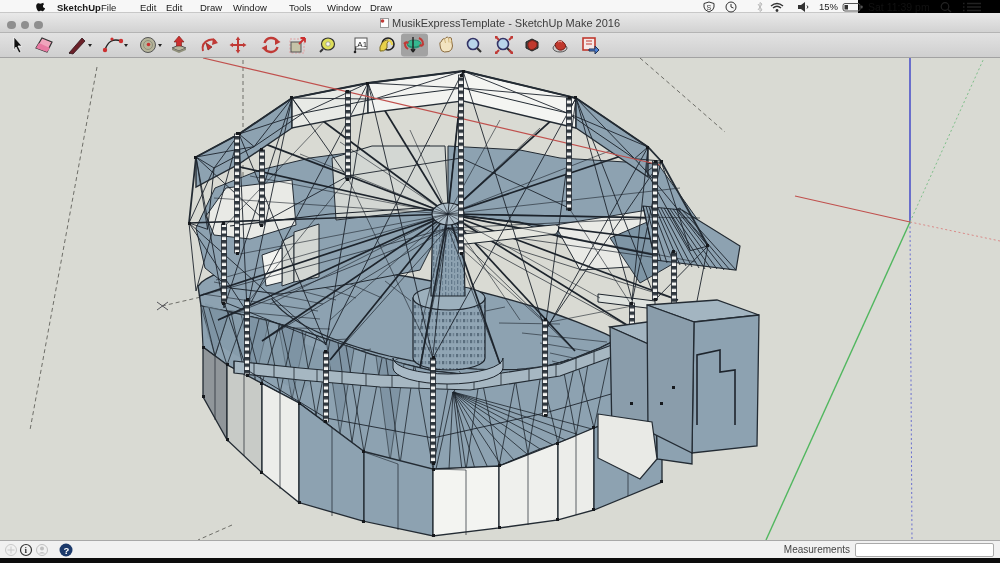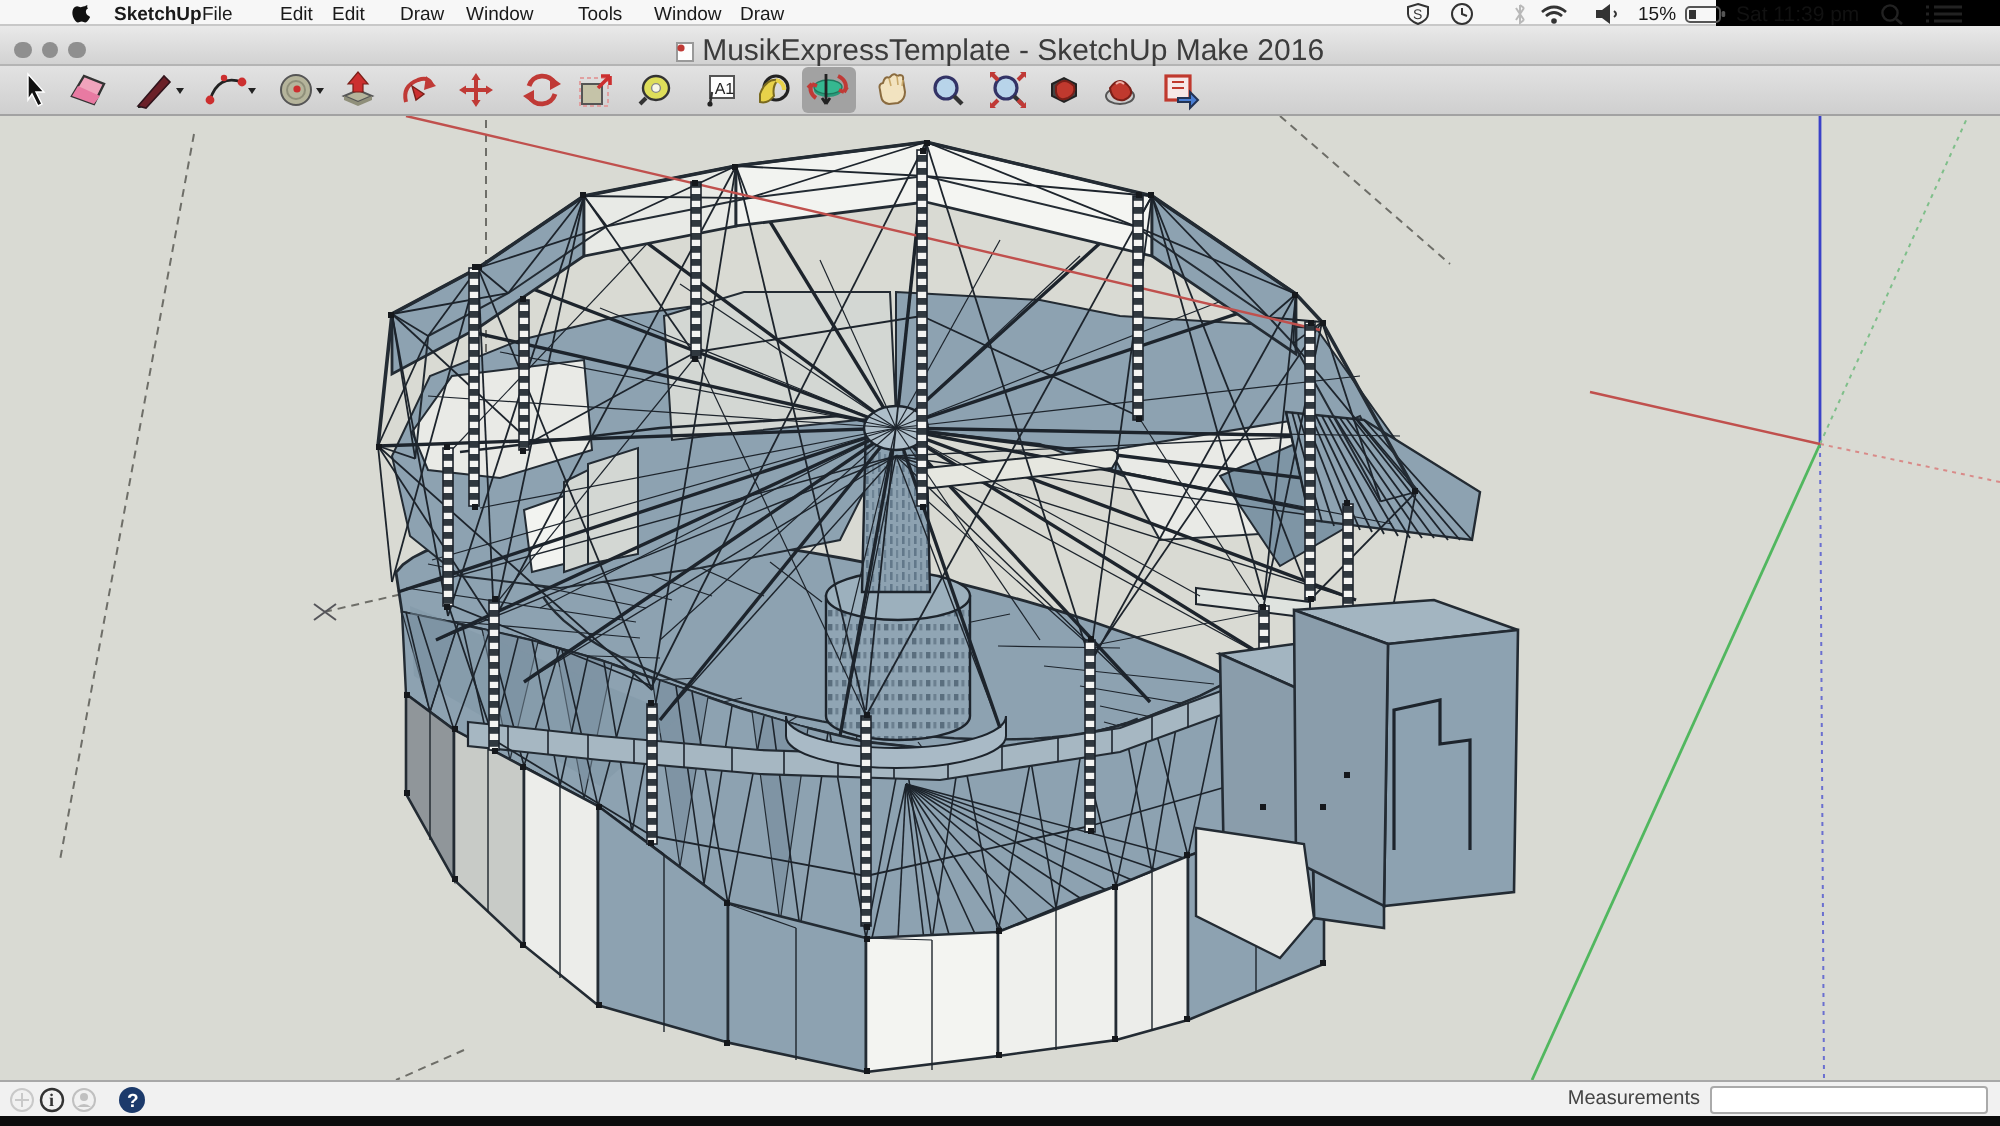--- a/index.html
+++ b/index.html
@@ -1,19 +1,19 @@
 <!DOCTYPE html>
 <html><head><meta charset="utf-8"><style>
 * { margin:0; padding:0; box-sizing:border-box; }
 body { width:1000px; height:563px; font-family:"Liberation Sans",sans-serif; overflow:hidden; background:#000; }
 .menubar { position:absolute; left:0; top:0; width:858px; height:13px; background:#f7f7f7; border-bottom:1px solid #c8c8c8; font-size:9.5px; color:#1a1a1a; }
 .menubar .item { position:absolute; top:1.5px; }
 .titlebar { position:absolute; left:0; top:13px; width:1000px; height:20px; background:linear-gradient(#e9e9e9,#d2d2d2); border-bottom:1px solid #b4b4b4; }
 .tl { position:absolute; top:7.5px; width:8.5px; height:8.5px; border-radius:50%; background:#8f8f8f; }
-.title { position:absolute; top:3.5px; width:1000px; text-align:center; font-size:15px; color:#3c3c3c; }
+.title { position:absolute; top:3.5px; width:1000px; text-align:center; font-size:11px; color:#3c3c3c; }
 .toolbar { position:absolute; left:0; top:33px; width:1000px; height:25px; background:linear-gradient(#e2e2e2,#cfcfcf); border-bottom:1px solid #a2a2a2; }
 .canvas { position:absolute; left:0; top:58px; width:1000px; height:482px; background:#d9dad3; }
 .status { position:absolute; left:0; top:540px; width:1000px; height:18px; background:#f1f1f1; border-top:1px solid #a8a8a8; font-size:10px; color:#222; }
 .bstrip { position:absolute; left:0; top:558px; width:1000px; height:5px; background:#0c0c0c; }
 .meas { position:absolute; right:150px; top:3px; font-size:10px; color:#444; }
 .measbox { position:absolute; left:855px; top:2px; width:139px; height:14px; background:#fff; border:1px solid #aaa; border-radius:2px; }
 </style></head><body>
 <div class="menubar">
   <svg style="position:absolute;left:36px;top:1.5px" width="11" height="11" viewBox="0 0 16 16">
       <path d="M11.2,1.2 c0.1,0.9-0.3,1.7-0.8,2.3-0.6,0.6-1.5,1.1-2.3,1 -0.1-0.8,0.3-1.7,0.8-2.2 C9.5,1.6,10.5,1.2,11.2,1.2 Z M13.6,11.6 c-0.4,1-0.6,1.4-1.2,2.2 -0.8,1.2-1.9,2.6-3.2,2.6 -1.2,0-1.5-0.8-3.1-0.8 -1.6,0-2,0.8-3.2,0.8 C1.6,16.5,0.6,15.2-0.2,14 -2.4,10.6-2.6,6.6-1.4,4.5 c0.9-1.5,2.2-2.4,3.5-2.4 1.3,0,2.1,0.8,3.2,0.8 1,0,1.7-0.8,3.2-0.8 1.2,0,2.4,0.6,3.3,1.7 -2.9,1.6-2.4,5.7,0.8,6.8 Z" transform="translate(2,0) scale(0.82)" fill="#111"></path>

